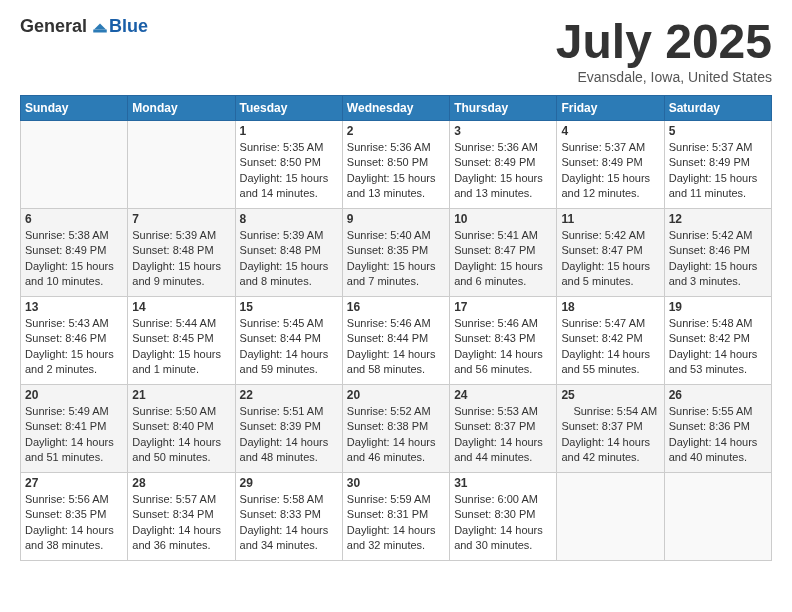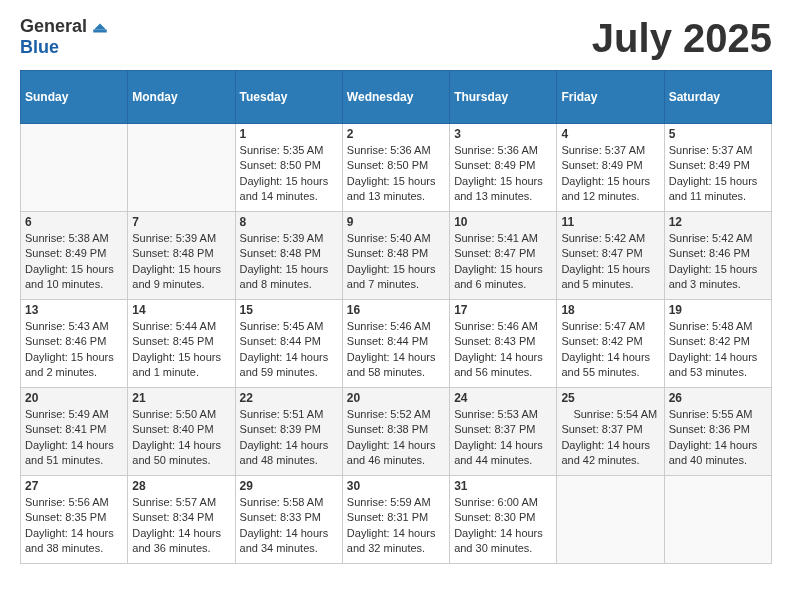--- a/index.html
+++ b/index.html
@@ -17,21 +17,21 @@
       padding: 16px 20px 16px 20px;
     }
     .header {
       display: flex;
       justify-content: space-between;
       align-items: flex-start;
       margin-bottom: 10px;
     }
     .logo {
       display: flex;
-      flex-direction: column;
+      flex-direction: row;
       align-items: flex-start;
     }
     .logo-text {
       display: flex;
       align-items: flex-end;
       gap: 2px;
     }
     .logo-general {
       font-size: 18px;
       font-weight: bold;
@@ -44,40 +44,40 @@
     }
     .logo-icon {
       width: 18px;
       height: 18px;
       margin-left: 2px;
     }
     .title-block {
       text-align: right;
     }
     .month-title {
-      font-size: 40px;
+      font-size: 48px;
       font-weight: bold;
       color: #333;
       line-height: 1.1;
     }
     .location {
       font-size: 14px;
       color: #555;
     }
     .calendar {
       width: 100%;
       border-collapse: collapse;
       border: 1px solid #ccc;
     }
     .calendar th {
       background-color: #2c7bb6;
       color: #fff;
       font-size: 12px;
       font-weight: bold;
-      padding: 19px 4px;
+      padding: 5px 4px;
       text-align: left;
       border: 1px solid #2567a0;
     }
     .calendar td {
       vertical-align: top;
       border: 1px solid #ccc;
       padding: 3px 4px;
       font-size: 9.5px;
       color: #333;
       width: calc(100% / 7);
@@ -120,20 +120,21 @@
         <span class="logo-general">General</span>
         <svg class="logo-icon" viewBox="0 0 24 24" xmlns="http://www.w3.org/2000/svg">
           <path d="M4 14 L12 6 L20 14" fill="#2c7bb6" stroke="none"></path>
           <rect x="3" y="14" width="18" height="4" fill="#2c7bb6"></rect>
         </svg>
       </div>
       <span class="logo-blue">Blue</span>
     </div>
     <div class="title-block">
       <div class="month-title">July 2025</div>
+      <div class="location">Evansdale, Iowa, United States</div>
     </div>
   </div>
 
   <table class="calendar">
     <thead>
       <tr>
         <th>Sunday</th>
         <th>Monday</th>
         <th>Tuesday</th>
         <th>Wednesday</th>
@@ -174,21 +175,21 @@
 and 10 minutes.</span></td>
           <td><span class="day-number">7</span><span class="day-detail" style="white-space: pre-line;">Sunrise: 5:39 AM
 Sunset: 8:48 PM
 Daylight: 15 hours
 and 9 minutes.</span></td>
           <td><span class="day-number">8</span><span class="day-detail" style="white-space: pre-line;">Sunrise: 5:39 AM
 Sunset: 8:48 PM
 Daylight: 15 hours
 and 8 minutes.</span></td>
           <td><span class="day-number">9</span><span class="day-detail" style="white-space: pre-line;">Sunrise: 5:40 AM
-Sunset: 8:48 PM
+Sunset: 8:35 PM
 Daylight: 15 hours
 and 7 minutes.</span></td>
           <td><span class="day-number">10</span><span class="day-detail" style="white-space: pre-line;">Sunrise: 5:41 AM
 Sunset: 8:47 PM
 Daylight: 15 hours
 and 6 minutes.</span></td>
           <td><span class="day-number">11</span><span class="day-detail" style="white-space: pre-line;">Sunrise: 5:42 AM
 Sunset: 8:47 PM
 Daylight: 15 hours
 and 5 minutes.</span></td>

